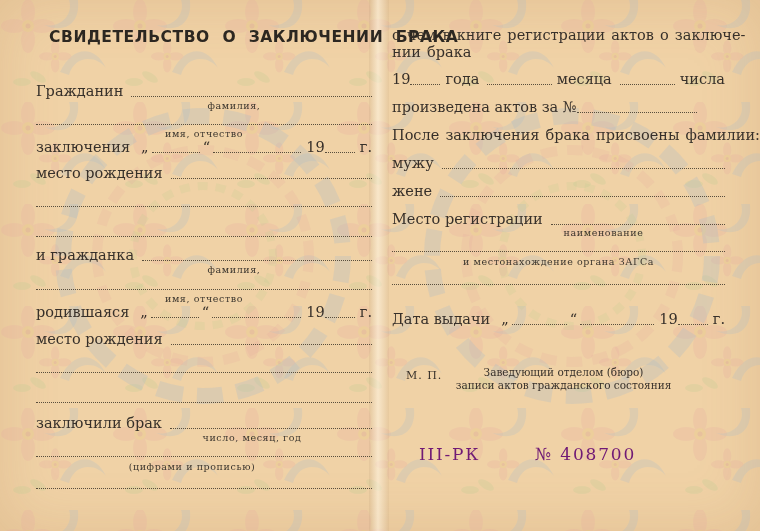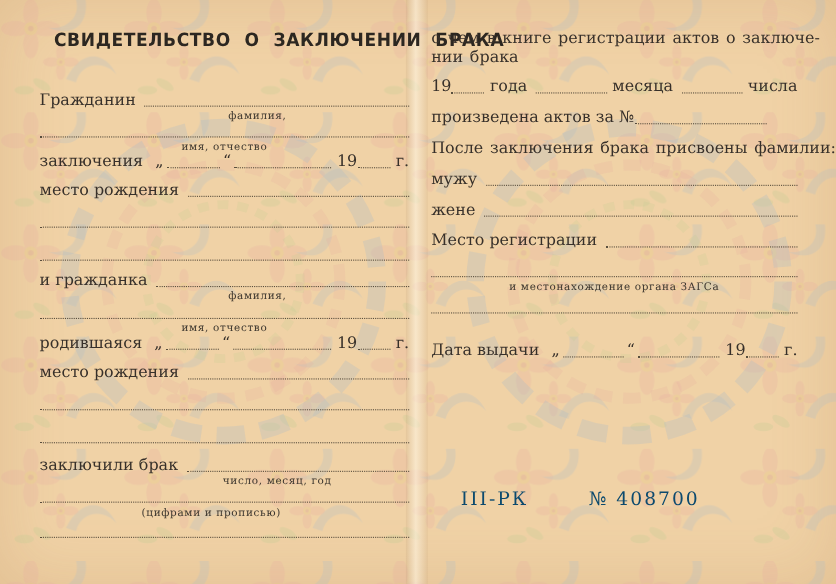--- a/index.html
+++ b/index.html
@@ -39,21 +39,21 @@
   .hint { position:absolute; left:0; right:0; text-align:center; font-size:9.5px; letter-spacing:0.6px; color:#3c362e; }
   .para { position:absolute; left:0; right:0; font-size:14.5px; word-spacing:1.5px; white-space:nowrap; }
 
   .mp-block { position:absolute; left:0; right:0; }
   .mp { position:absolute; left:14px; top:3px; font-size:11px; letter-spacing:1px; }
   .official { position:absolute; left:50px; right:40px; text-align:center; font-size:10.5px; line-height:13px; }
 
   .series-row {
     position:absolute; top:444px; left:0; right:62px;
     display:flex; justify-content:center; gap:55px;
-    font-size:17px; letter-spacing:1.8px; color:#0c4a6e;
+    font-size:17px; letter-spacing:1.8px; color:#701a75;
   }
 </style>
 </head>
 <body>
 
 <div class="certificate">
 
   <svg class="ornament" width="760" height="531" viewBox="0 0 760 531" aria-hidden="true">
     <defs>
       <g id="rosette">
@@ -194,37 +194,45 @@
 
     <div class="row" style="top:211px">
       <span class="lbl mr">Место регистрации</span>
       <span class="dots"></span>
     </div>
 
     <div class="row" style="top:183px">
       <span class="lbl mr">жене</span>
       <span class="dots"></span>
     </div>
+    <div class="hint" style="top:227px;left:90px">наименование</div>
 
     <div class="dotline" style="top:251px"></div>
     <div class="hint" style="top:256px">и местонахождение органа ЗАГСа</div>
 
     <div class="dotline" style="top:284px"></div>
 
     <div class="row" style="top:311px">
       <span class="lbl mr">Дата выдачи</span>
       <span class="q">„</span>
       <span class="dots w55"></span>
       <span class="q">“</span>
       <span class="dots"></span>
       <span class="lbl ml">19</span>
       <span class="dots w30"></span>
       <span class="lbl ml">г.</span>
     </div>
 
+    <div class="mp-block" style="top:366px;height:34px">
+      <span class="mp">М. П.</span>
+      <div class="official">
+        <div>Заведующий отделом (бюро)</div>
+        <div>записи актов гражданского состояния</div>
+      </div>
+    </div>
 
     <div class="series-row">
       <span>III-РК</span>
       <span>№ 408700</span>
     </div>
   </div>
 
 </div>
 
 </body></html>

